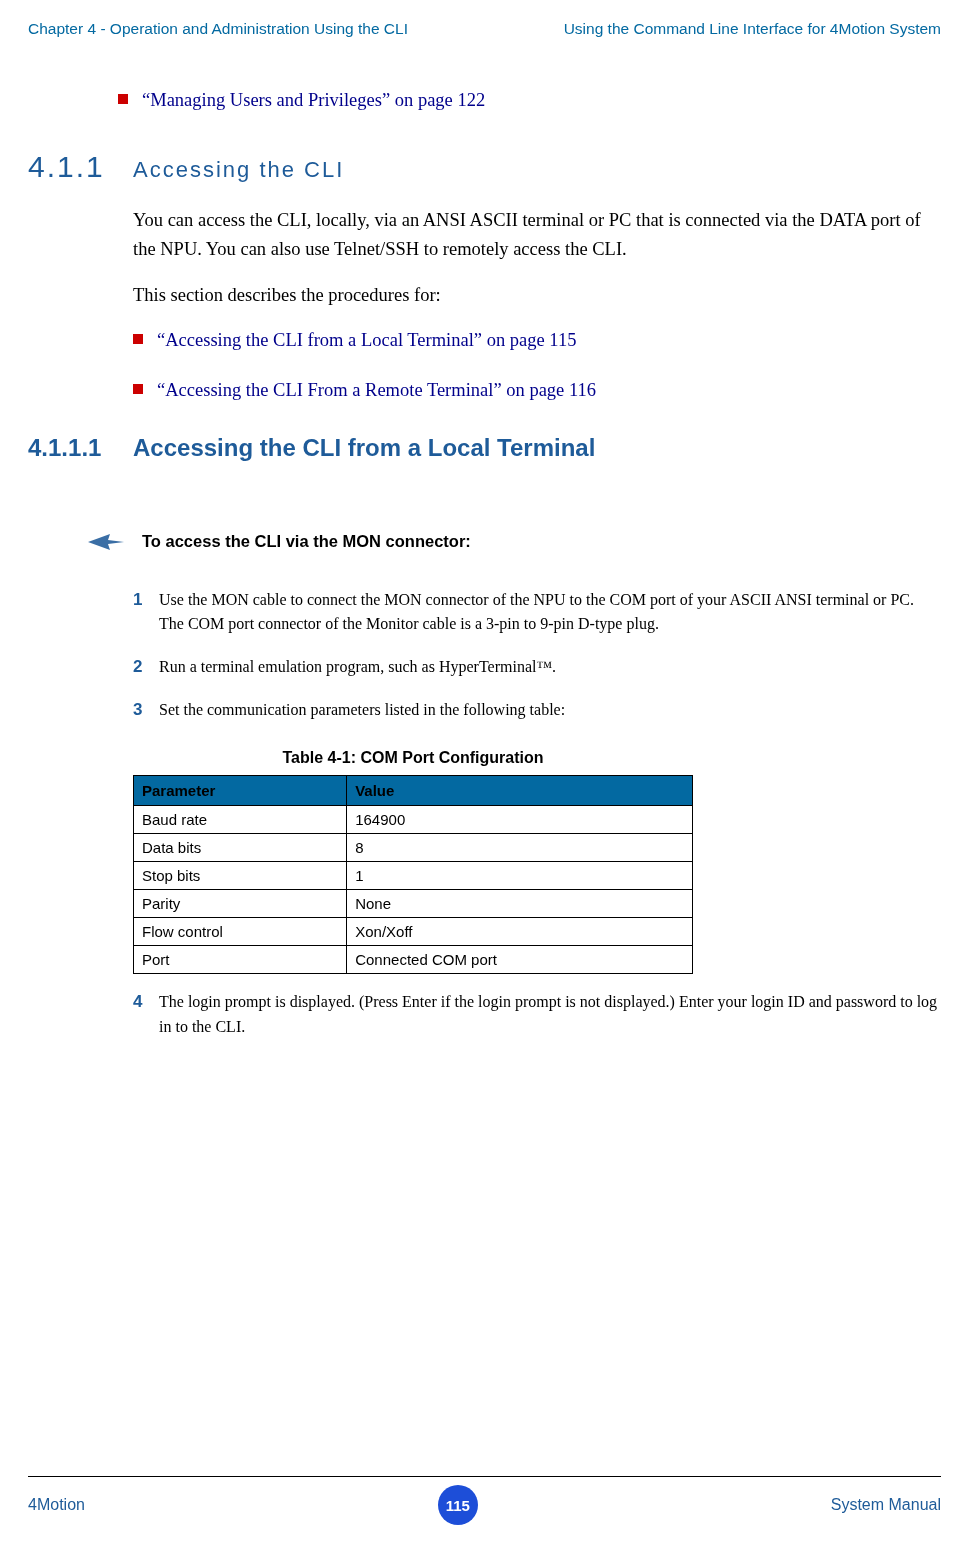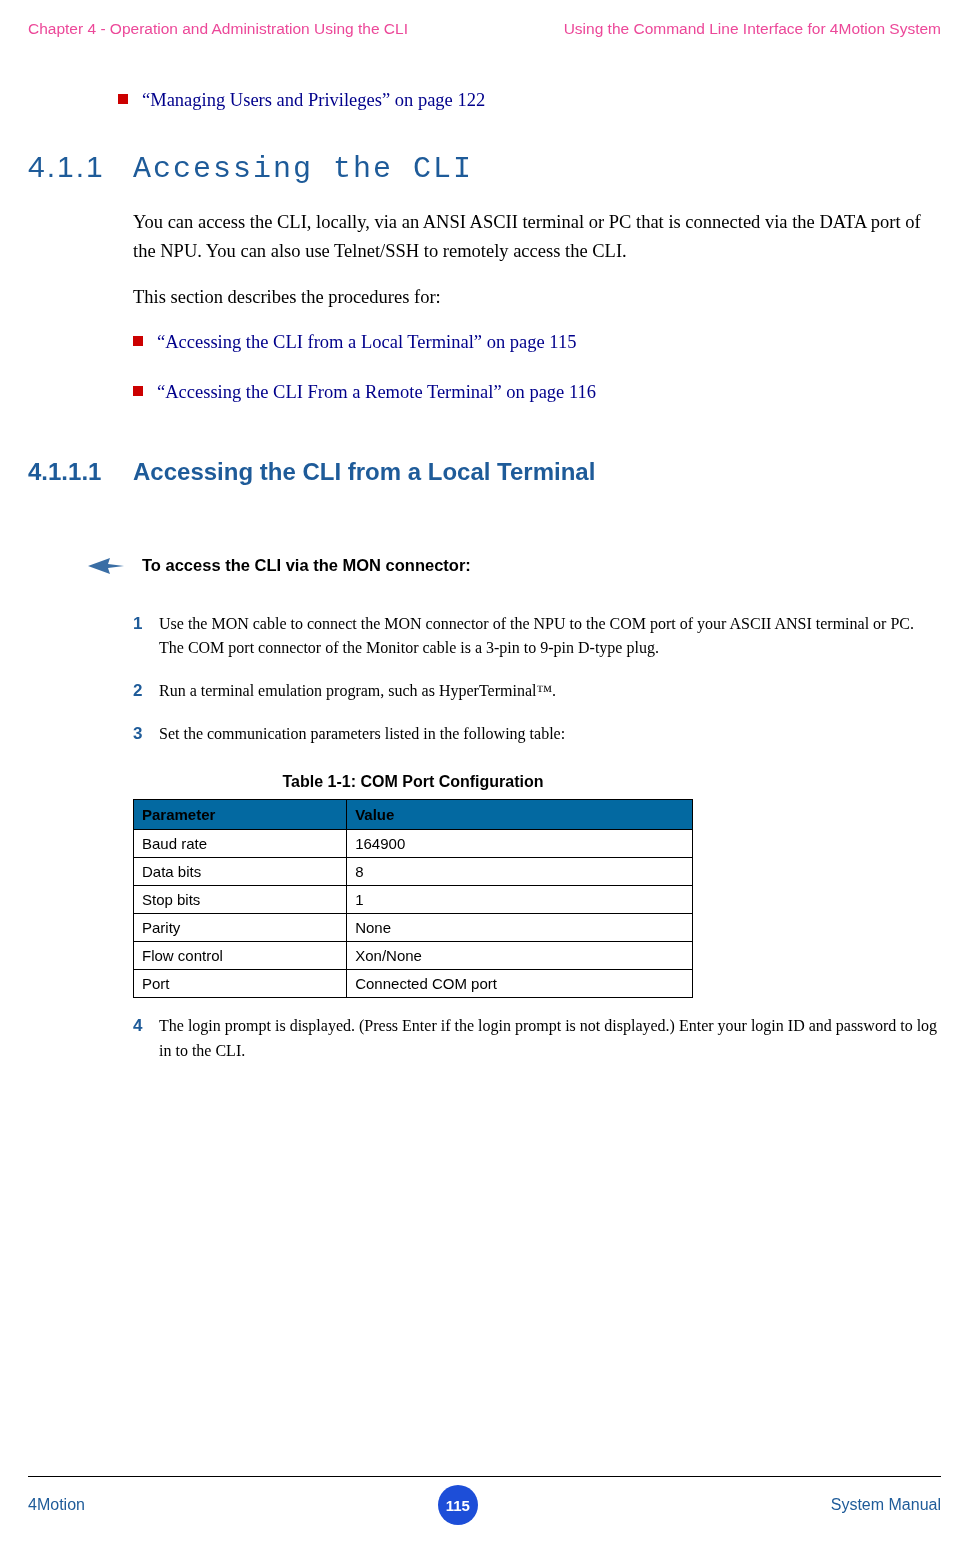--- a/index.html
+++ b/index.html
@@ -10,21 +10,21 @@
     font-family: Georgia, 'Times New Roman', serif;
     color: #000;
     position: relative;
   }
   .header {
     display: flex;
     justify-content: space-between;
     padding: 20px 28px 0 28px;
     font-family: Arial, Helvetica, sans-serif;
     font-size: 15.5px;
-    color: #ec4899;
+    color: #0369a1;
   }
   .content {
     padding: 50px 28px 0 28px;
   }
   .bullet-line {
     display: flex;
     align-items: flex-start;
     margin-left: 90px;
     margin-bottom: 8px;
   }
@@ -50,34 +50,34 @@
   .section-number {
     color: #1e5b99;
     font-family: Verdana, Geneva, sans-serif;
     font-size: 30px;
     letter-spacing: 2px;
     width: 105px;
     flex-shrink: 0;
   }
   .section-title {
     color: #1e5b99;
-    font-family: Liberation Mono, monospace;
-    font-size: 30px;
+    font-family: Liberation Sans, sans-serif;
+    font-size: 22px;
     letter-spacing: 2px;
   }
   .body-text {
     margin-left: 105px;
     font-size: 18.5px;
     line-height: 1.55;
     margin-bottom: 18px;
   }
   .sub-section-row {
     display: flex;
     align-items: center;
-    margin-top: 52px;
+    margin-top: 30px;
     margin-bottom: 30px;
   }
   .sub-section-number {
     color: #1e5b99;
     font-family: Arial, Helvetica, sans-serif;
     font-weight: bold;
     font-size: 24px;
     width: 105px;
     flex-shrink: 0;
   }
@@ -231,21 +231,21 @@
   </div>
   <div class="num-item">
     <div class="num-label">2</div>
     <div class="num-text">Run a terminal emulation program, such as HyperTerminal™.</div>
   </div>
   <div class="num-item">
     <div class="num-label">3</div>
     <div class="num-text">Set the communication parameters listed in the following table:</div>
   </div>
 
-  <div class="table-caption">Table 1-1: COM Port Configuration</div>
+  <div class="table-caption">Table 4-1: COM Port Configuration</div>
   <table class="com-table">
     <thead>
       <tr>
         <th>Parameter</th>
         <th>Value</th>
       </tr>
     </thead>
     <tbody>
       <tr>
           <td>Baud rate</td>
@@ -258,21 +258,21 @@
       <tr>
           <td>Stop bits</td>
           <td>1</td>
         </tr>
       <tr>
           <td>Parity</td>
           <td>None</td>
         </tr>
       <tr>
           <td>Flow control</td>
-          <td>Xon/None</td>
+          <td>Xon/Xoff</td>
         </tr>
       <tr>
           <td>Port</td>
           <td>Connected COM port</td>
         </tr>
     </tbody>
   </table>
 
   <div class="num-item" style="margin-top:16px;">
     <div class="num-label">4</div>

